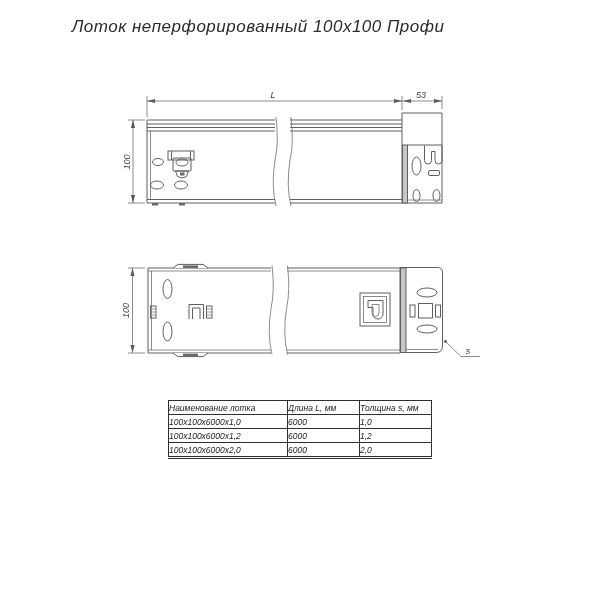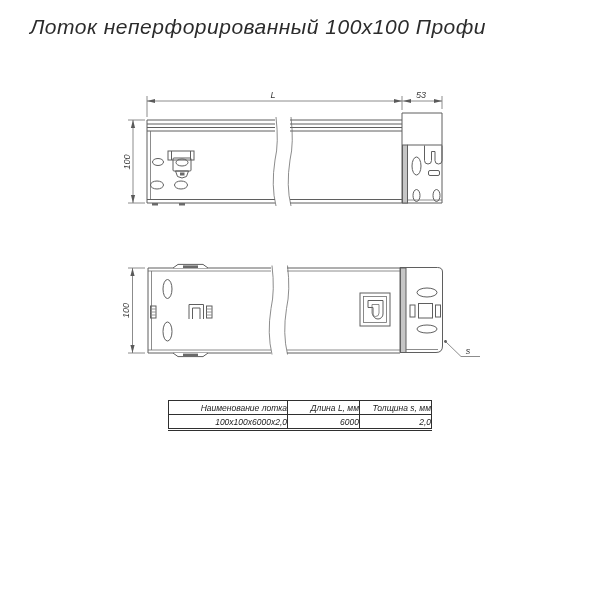--- a/index.html
+++ b/index.html
@@ -2,41 +2,41 @@
 <html><head>
 <meta charset="utf-8">
 <style>
   html,body{margin:0;padding:0;}
   body{
     width:600px;height:600px;position:relative;background:#ffffff;
     font-family:"Liberation Sans", sans-serif;overflow:hidden;
   }
   .title{
     position:absolute;top:16px;left:0;width:516px;text-align:center;
-    font-style:italic;font-size:21px;line-height:21px;color:#2b2b2b;
+    font-style:italic;font-size:17px;line-height:21px;color:#2b2b2b;
     letter-spacing:0.5px;
   }
   svg{position:absolute;overflow:visible;}
   .ln{stroke:#5f5f5f;stroke-width:1;fill:none;}
   .thin{stroke:#6e6e6e;stroke-width:0.8;fill:none;}
   .ar{fill:#5a5a5a;stroke:none;}
   .dim{font-family:"Liberation Sans",sans-serif;font-style:italic;font-size:9px;
        fill:#3a3a3a;text-anchor:middle;}
   .hatch{stroke:#8a8a8a;stroke-width:0.9;}
   .darkfill{fill:#6a6a6a;stroke:none;}
   .grayfill{fill:#c6c6c6;stroke:#5f5f5f;stroke-width:1;}
   table.spec{
     position:absolute;left:168px;top:400px;width:263px;
     border-collapse:collapse;table-layout:fixed;
     border:1.5px solid #2f2f2f;border-bottom:3.5px double #2f2f2f;
   }
   table.spec th, table.spec td{
     border:1px solid #2f2f2f;
     font-style:italic;font-weight:normal;font-size:8.5px;color:#222;
-    text-align:right;vertical-align:middle;height:13px;
+    text-align:left;vertical-align:middle;height:13px;
     padding:0;line-height:12px;white-space:nowrap;overflow:hidden;
   }
 </style>
 </head>
 <body>
 
 <div class="title">
   <div>Лоток неперфорированный 100х100 Профи</div>
 </div>
 
@@ -202,18 +202,28 @@
     </colgroup>
   <thead>
     <tr>
       <th>Наименование лотка</th>
       <th>Длина L, мм</th>
       <th>Толщина s, мм</th>
     </tr>
   </thead>
   <tbody>
     <tr>
+      <td>100х100х6000х1,0</td>
+      <td>6000</td>
+      <td>1,0</td>
+    </tr>
+    <tr>
+      <td>100х100х6000х1,2</td>
+      <td>6000</td>
+      <td>1,2</td>
+    </tr>
+    <tr>
       <td>100х100х6000х2,0</td>
       <td>6000</td>
       <td>2,0</td>
     </tr>
   </tbody>
 </table>
 
 </body></html>

